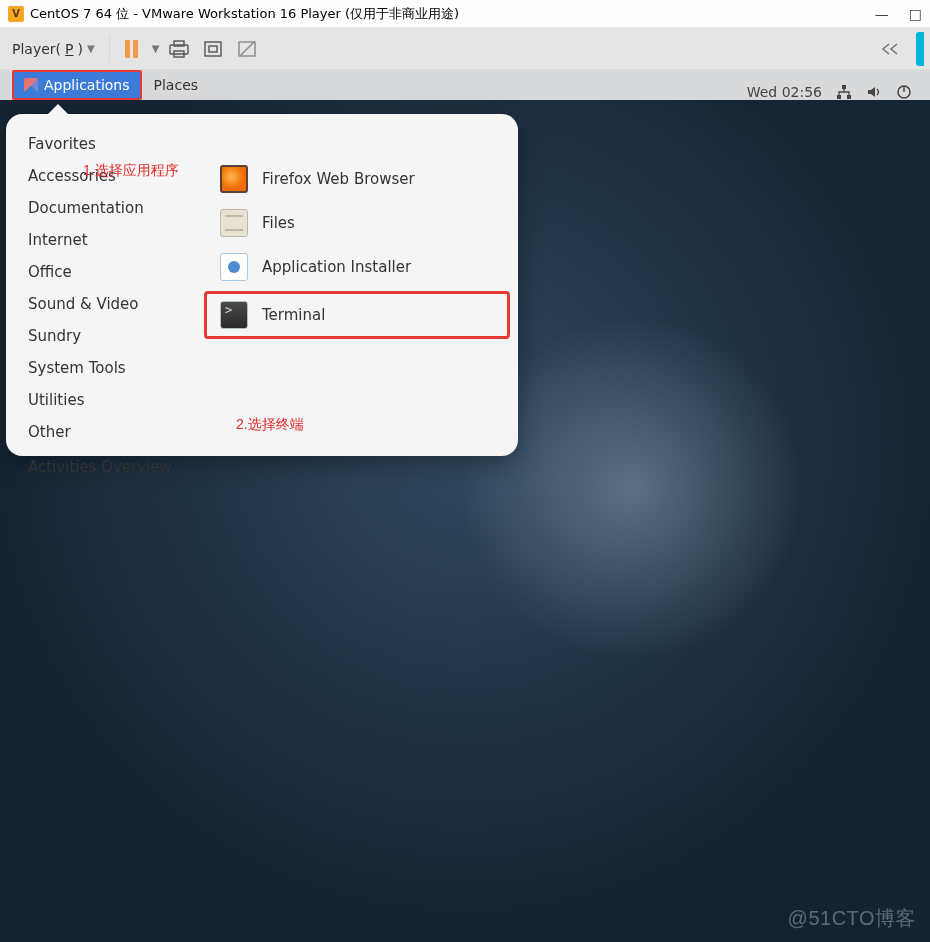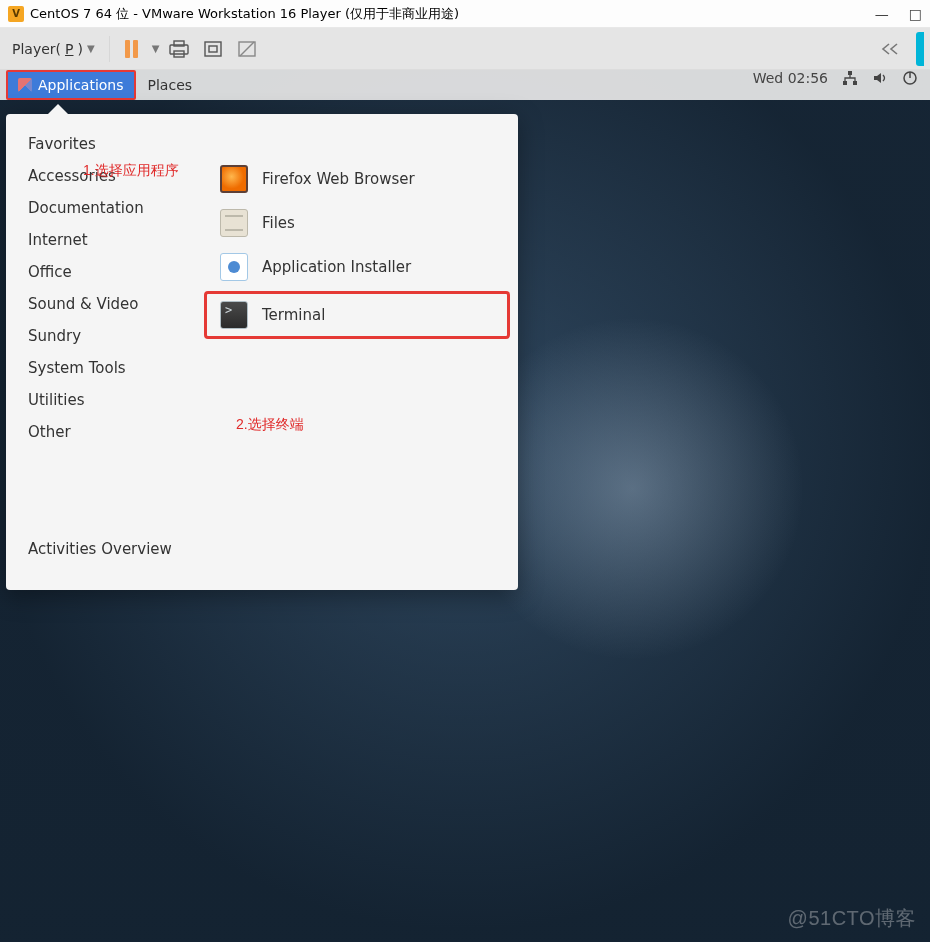--- a/index.html
+++ b/index.html
@@ -61,22 +61,22 @@
       radial-gradient(circle at 68% 48%, rgba(190,210,230,0.35), rgba(190,210,230,0) 22%),
       radial-gradient(circle at 50% 45%, rgba(60,90,120,0.55), rgba(20,35,50,0.92) 70%),
       linear-gradient(#2a3d4f, #13222f);
     overflow: hidden;
   }
 
   
   .gnome-bar {
     height: 30px;
     background: rgba(232,232,232,0.92);
-    display:flex; align-items:flex-start;
-    padding: 0 6px;
+    display:flex; align-items:flex-end;
+    padding: 0 12px;
     font-size:14px; color:#333;
   }
   .gnome-btn {
     display:flex; align-items:center; gap:6px;
     height:30px; padding: 0 12px;
     color:#333;
   }
   .gnome-btn.active {
     background:#3d7bd9; color:#fff;
     border:2px solid #e53935; 
@@ -91,23 +91,23 @@
     border-radius:2px;
   }
   .panel-spacer { flex:1; }
   .panel-right { display:flex; align-items:center; gap:14px; padding-right:6px; color:#444;margin-left:22px; }
   .panel-right svg { display:block; }
 
   
   .dropdown {
     position:absolute;
     left:6px; top:44px;
-    width:512px; height:476px;
+    width:512px; height:342px;
     background:#f5f5f5;
-    border-radius:4px;
+    border-radius:16px;
     box-shadow: 0 6px 24px rgba(0,0,0,0.35);
     display:flex;
     font-size:15px;
     color:#333;
   }
   
   .dropdown::before {
     content:"";
     position:absolute;
     top:-10px; left:42px;

